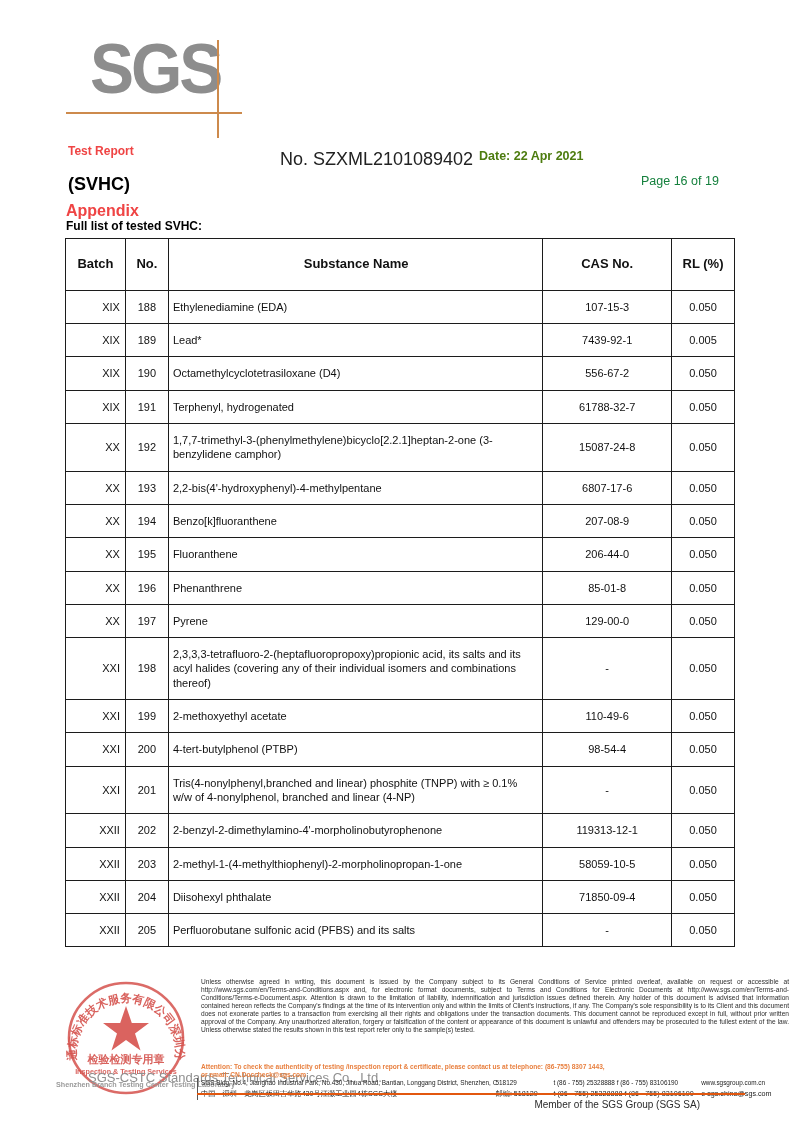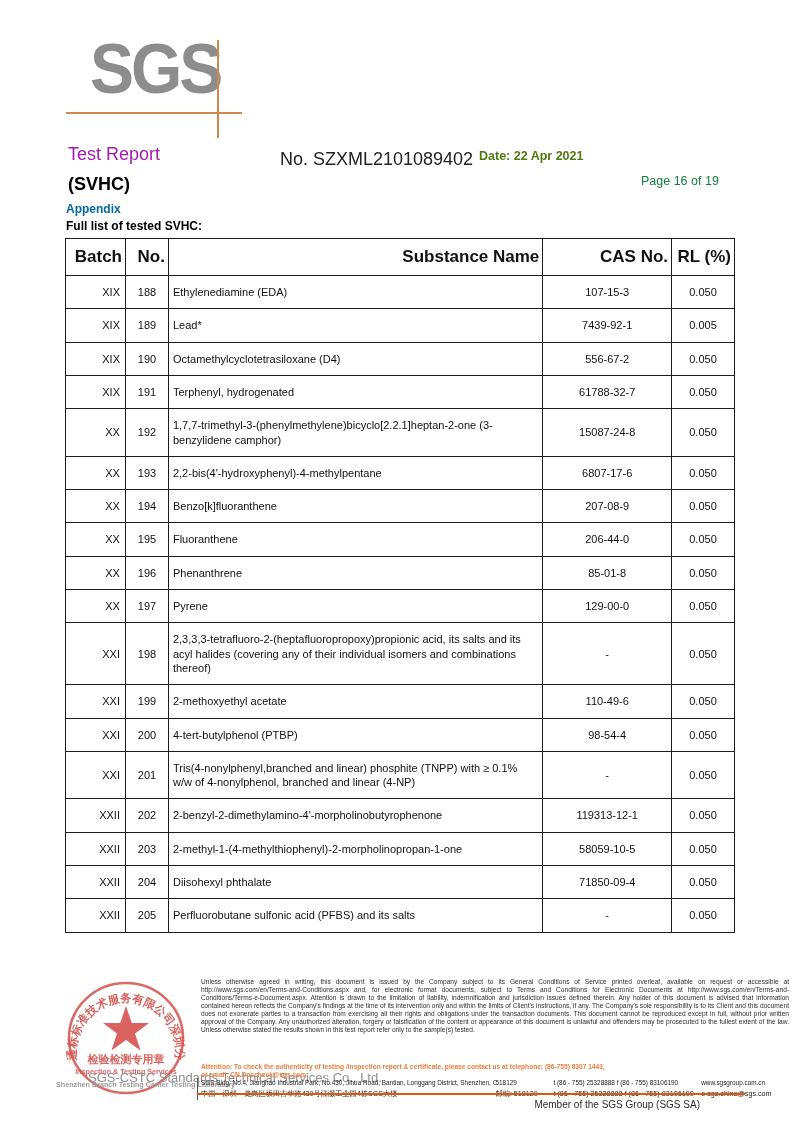--- a/index.html
+++ b/index.html
@@ -14,43 +14,43 @@
   
   .logo-text {
     position:absolute; left:90px; top:30px;
     font-size:66px; font-weight:bold; color:#8d8d8d;
     letter-spacing:-3px;
     transform:scaleY(1.08);
   }
   .logo-hline { position:absolute; left:66px; top:112px; width:176px; height:2px; background:#cd8a4c; }
   .logo-vline { position:absolute; left:217px; top:40px; width:2px; height:98px; background:#cd8a4c; }
 
-  .title-1 { position:absolute; left:68px; top:144px; font-size:18px; font-weight:normal; color:#a21caf; }
+  .title-1 { position:absolute; left:68px; top:144px; font-size:12px; font-weight:bold; color:#ef4444; }
   .title-2 { position:absolute; left:68px; top:174px; font-size:18px; font-weight:bold; color:#000; }
   .report-no { position:absolute; left:280px; top:149px; font-size:18px; color:#222; }
   .report-date { position:absolute; left:479px; top:149px; font-size:12.5px; color:#4d7c0f;font-weight:bold; }
   .report-page { position:absolute; left:641px; top:140px; font-size:12.5px; color:#15803d;margin-top:34px; }
 
-  .appendix-h { position:absolute; left:66px; top:202px; font-size:12px; font-weight:bold; color:#0369a1; }
+  .appendix-h { position:absolute; left:66px; top:202px; font-size:16px; font-weight:bold; color:#ef4444; }
   .fulllist-h { position:absolute; left:66px; top:219px; font-size:12px; font-weight:bold; color:#000; }
 
   
   .svhc-table {
     position:absolute; left:65px; top:238px; width:670px;
     border-collapse:collapse;
     font-size:11px; color:#111;
   }
   .svhc-table th, .svhc-table td {
     border:1.4px solid #1c1c1c;
     vertical-align:middle;
     line-height:1.3;
   }
   .svhc-table th {
-    font-size:17px; font-weight:bold; text-align:right;
-    padding:7px 3px; height:26px;
+    font-size:13px; font-weight:bold; text-align:center;
+    padding:17px 3px; height:26px;
   }
   .svhc-table td { padding:9px 5px; }
   .col-batch { width:60px;  text-align:right; }
   .col-no    { width:43px;  text-align:center; }
   .col-substance { width:375px; text-align:left; padding-left:4px !important; }
   .col-cas   { width:129px; text-align:center; }
   .col-rl    { width:63px;  text-align:center; }
 
   
   .footer { position:absolute; left:0; top:975px; width:793px; height:146px; }

